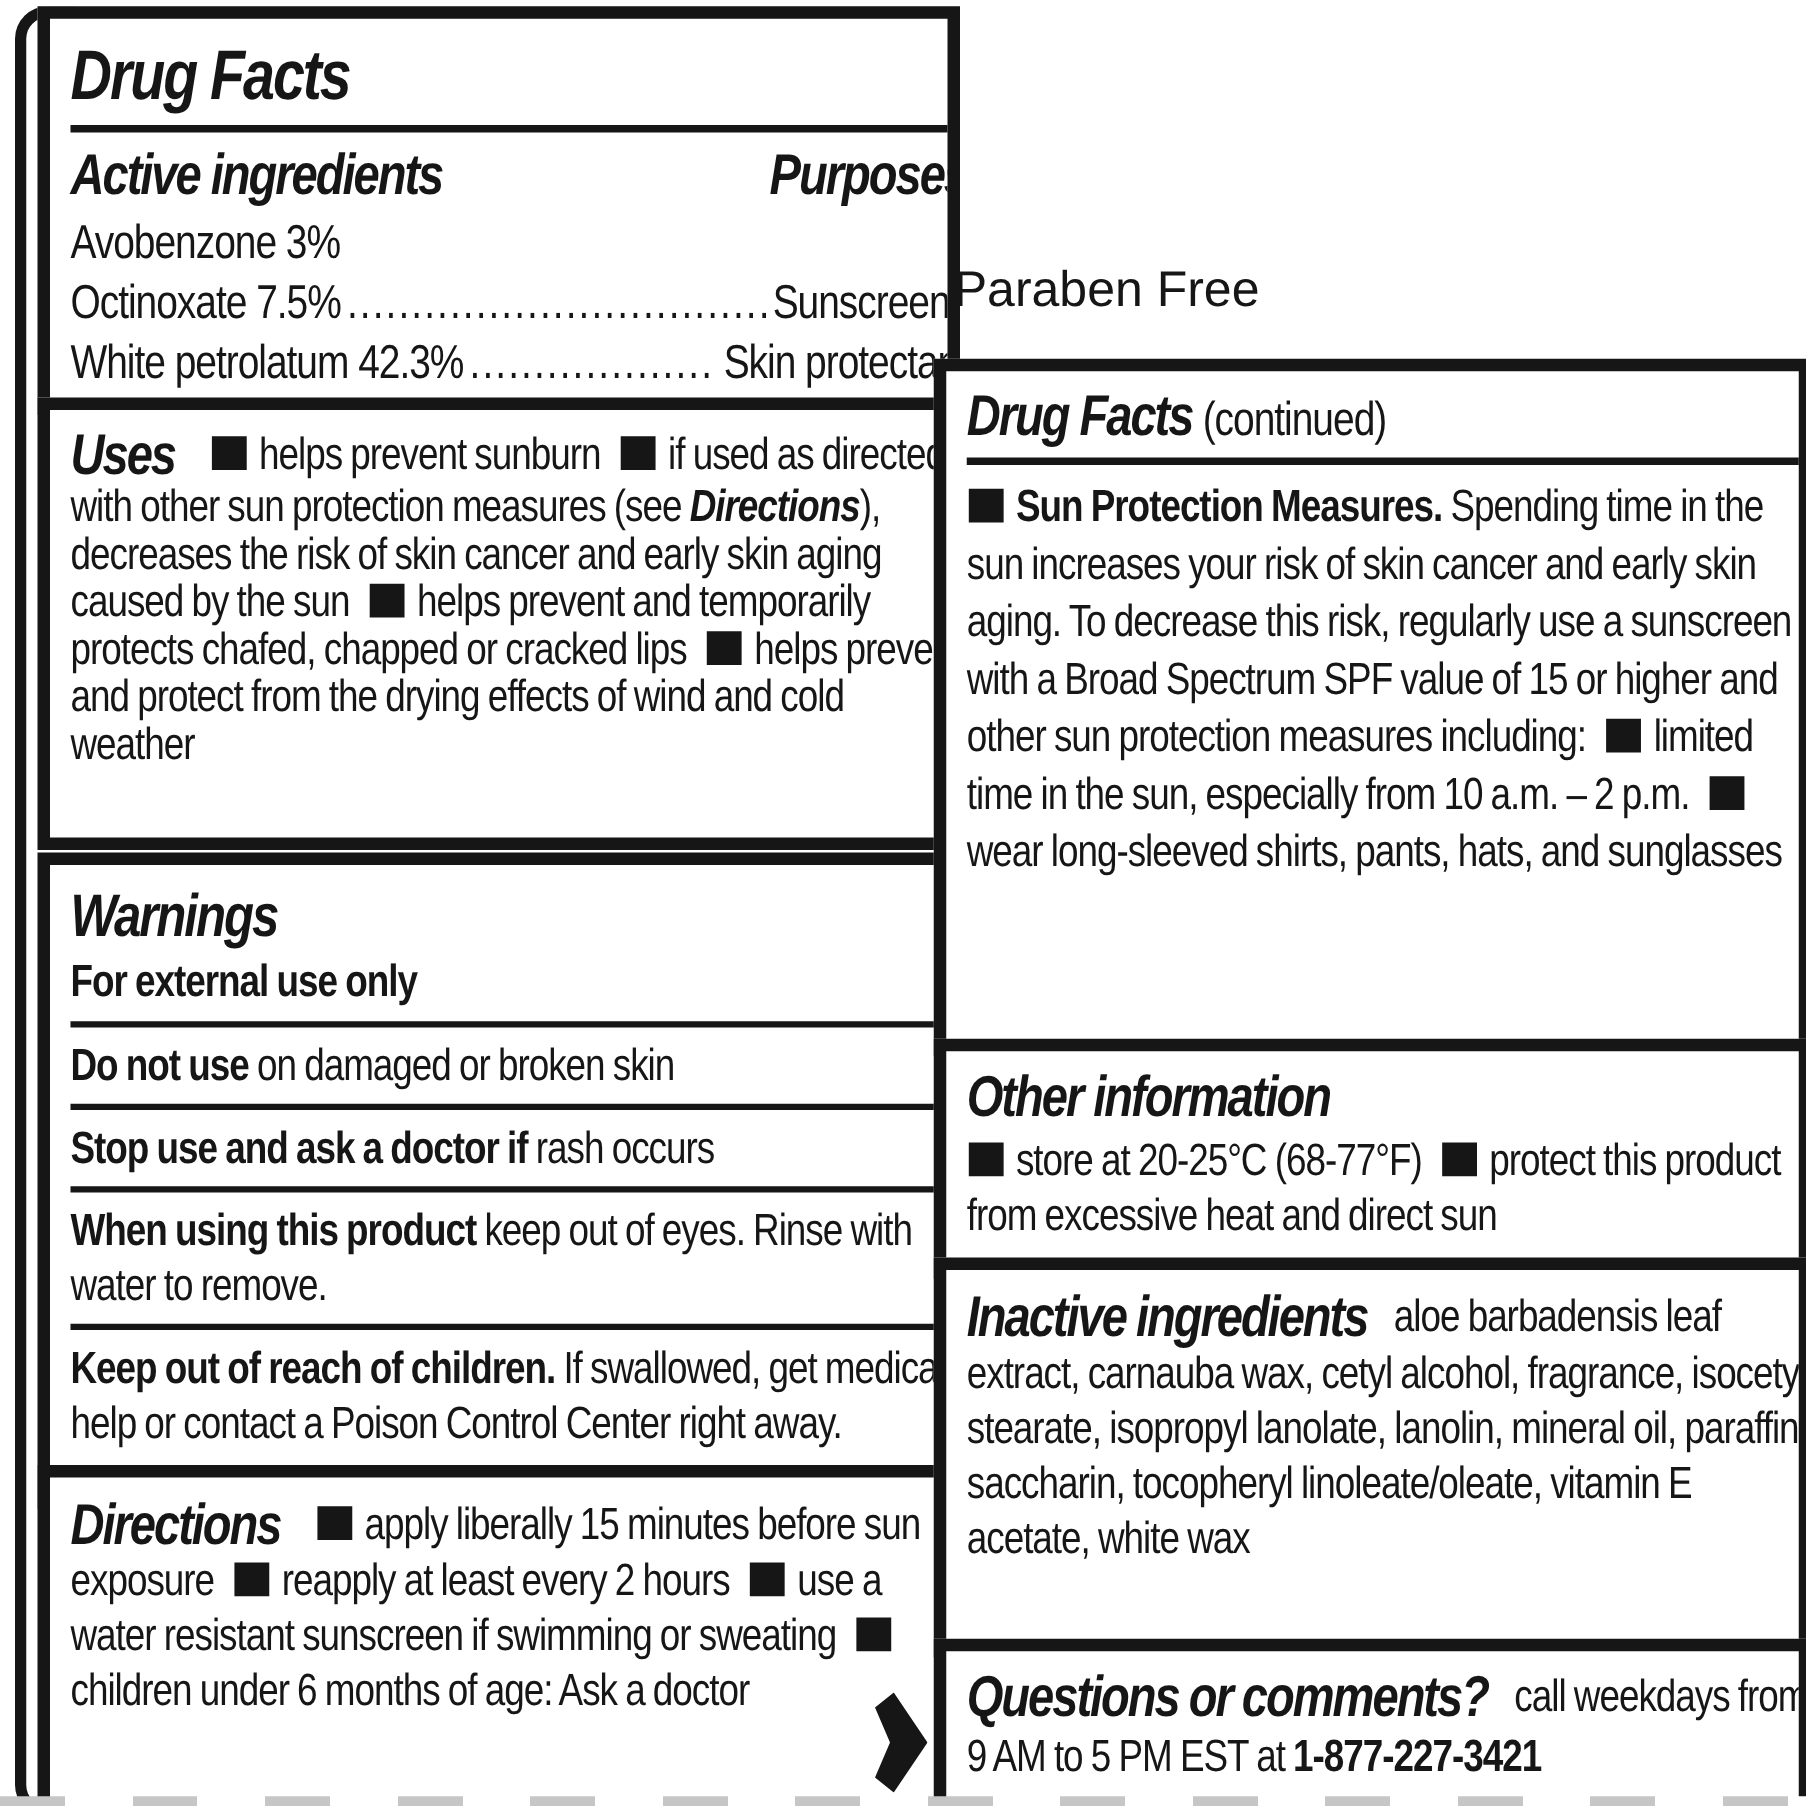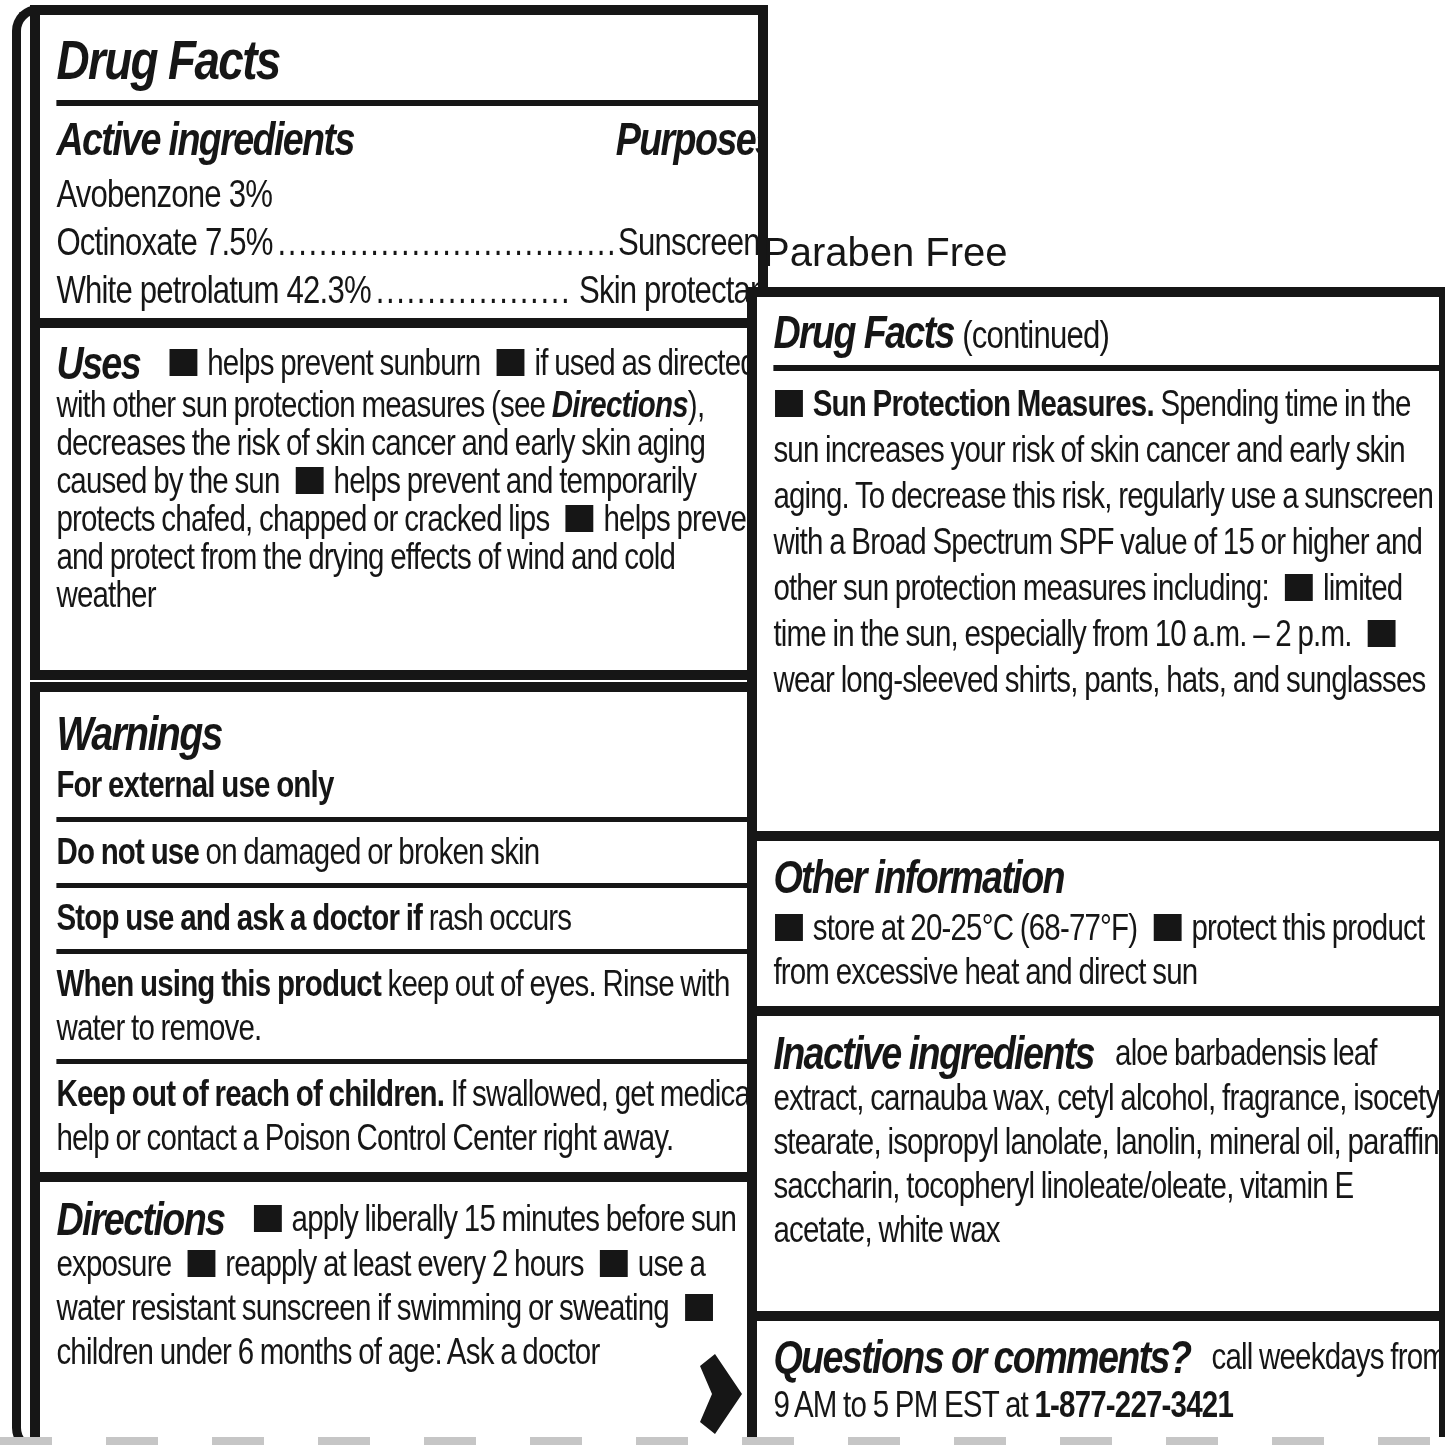--- a/index.html
+++ b/index.html
@@ -51,21 +51,21 @@
   .leader{flex:1 1 auto;overflow:hidden;white-space:nowrap;margin:0 6px;}
   .leader::after{content:"......................................................................................................................";letter-spacing:2px;font-size:38px;}
   .ipurpose{white-space:nowrap;}
   
   .whead{padding:6px 0 10px 0;}
   .whead .title2{font-size:48px;font-weight:bold;font-style:italic;letter-spacing:-2px;line-height:1.15;margin:0 0 2px 0;}
   .wrow{border-top:5px solid #161616;padding:8px 0 9px 0;}
   .continued-head{display:flex;align-items:baseline;margin:4px 0 0 0;}
   .continued-head .h{padding-right:10px;}
   .cont-label{font-size:38px;letter-spacing:-1px;}
-  .paraben{position:absolute;left:763px;top:230px;font-size:40px;letter-spacing:0px;}
+  .paraben{position:absolute;left:763px;top:210px;font-size:40px;letter-spacing:0px;}
   .arrow{position:absolute;right:16px;bottom:12px;width:42px;height:80px;}
   .arrow svg{display:block;}
 </style>
 </head>
 <body>
 
 <div class="canvas">
 
   <div class="frame"></div>
 

